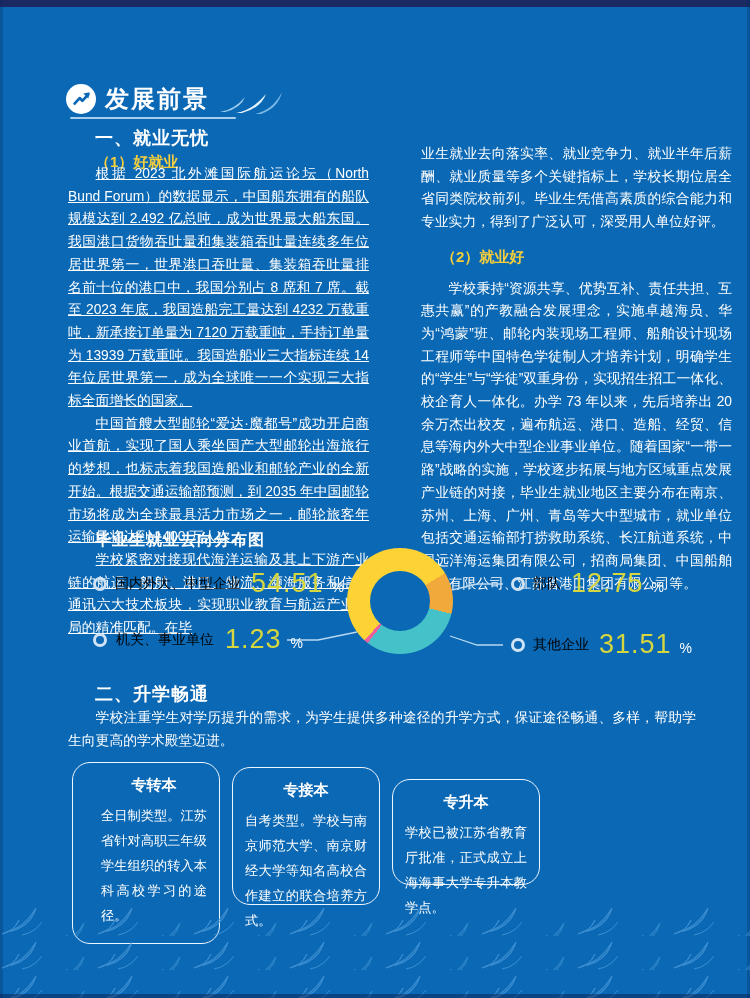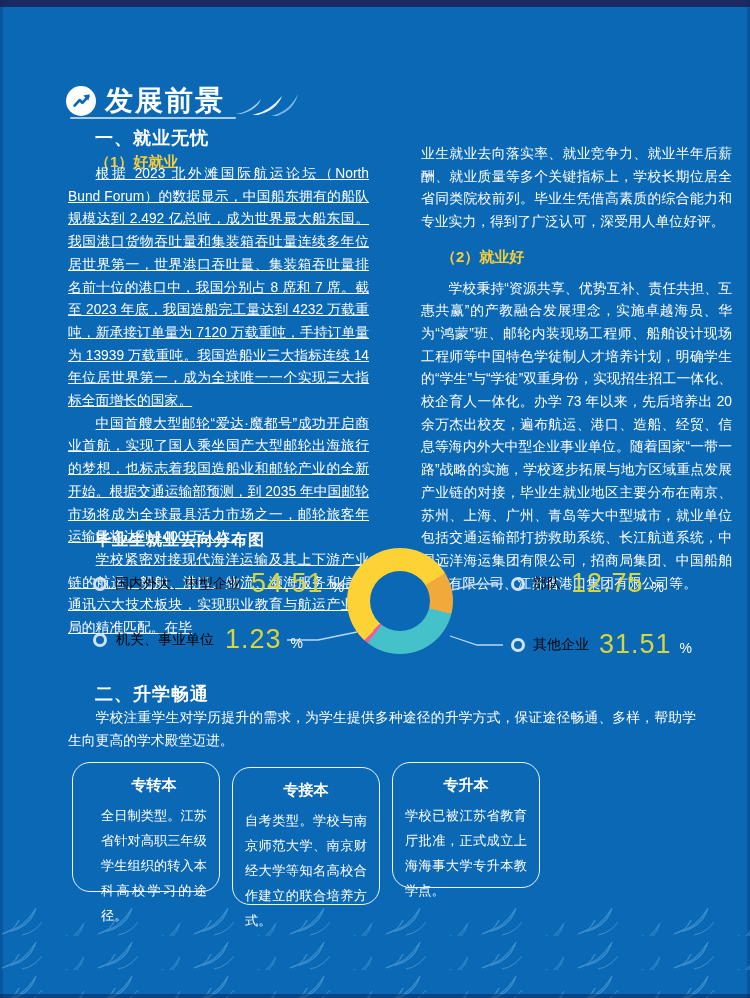--- a/index.html
+++ b/index.html
@@ -10,21 +10,21 @@
     color:#ffffff;
   }
   .top-strip{position:absolute;top:0;left:0;width:750px;height:7px;background:#1b2a63;}
   .bottom-strip{position:absolute;bottom:0;left:0;width:750px;height:4px;background:rgba(10,25,70,.45);}
   .edge{position:absolute;top:0;bottom:0;width:3px;background:rgba(8,40,90,.28);}
   .edge.left{left:0;} .edge.right{right:0;}
 
   
   .header{position:absolute;left:66px;top:82px;display:flex;align-items:center;gap:9px;}
   .badge-circle{width:30px;height:30px;border-radius:50%;background:#ffffff;display:flex;align-items:center;justify-content:center;flex:0 0 auto;}
-  .badge-title{font-size:28px;font-weight:bold;letter-spacing:2px;color:#fff;}
+  .badge-title{font-size:24px;font-weight:bold;letter-spacing:2px;color:#fff;}
   .header-underline{position:absolute;left:70px;top:117px;width:166px;height:2px;background:#a6cdec;border-radius:2px;}
 
   .h-sec{position:absolute;font-size:18px;font-weight:bold;color:#fff;letter-spacing:1px;}
   .h-sub{font-size:15px;font-weight:bold;color:#f6cf3b;}
 
   .col{position:absolute;font-size:13.8px;line-height:22.7px;text-align:justify;color:#fff;}
   .col p{margin:0;}
   .col p.ind{text-indent:2em;}
   .col-left{left:68px;top:163px;width:301px;text-decoration:underline;}
   .col-right{left:385px;top:143px;width:311px;margin-left:36px;}
@@ -45,23 +45,23 @@
   .donut{position:absolute;left:287px;top:22px;width:106px;height:106px;border-radius:50%;}
   .donut-hole{position:absolute;left:310px;top:45px;width:60px;height:60px;border-radius:50%;background:#0a68b5;}
   .chart-lines{position:absolute;left:0;top:0;}
 
   
   .s2-p{position:absolute;left:68px;top:706px;width:628px;font-size:13.8px;line-height:23px;text-align:justify;text-indent:2em;color:#fff;margin:0;}
 
   
   .cards{position:absolute;left:72px;top:762px;width:628px;display:flex;gap:12px;align-items:flex-start;}
   .card{box-sizing:border-box;width:148px;border:1.5px solid #eef6fd;border-radius:18px;padding:13px 12px 0;background:transparent;}
-  .card:nth-child(1){height:130px;margin-top:0;padding-left:28px;}
+  .card:nth-child(1){height:182px;margin-top:0;padding-left:28px;}
   .card:nth-child(2){height:138px;margin-top:5px;}
-  .card:nth-child(3){height:126px;margin-top:0;padding-left:12px;}
+  .card:nth-child(3){height:106px;margin-top:17px;padding-left:12px;}
   .card:nth-child(4){height:112px;margin-top:18px;}
   .card-title{text-align:center;font-size:15px;font-weight:bold;margin:0 0 8px;color:#fff;}
   .card-body{font-size:13.2px;line-height:25px;text-align:justify;color:#fff;margin:0;}
 
   .footer-waves{position:absolute;left:0;bottom:0;width:750px;height:96px;}
 </style>
 </head>
 <body>
 
 <div class="top-strip"></div>

